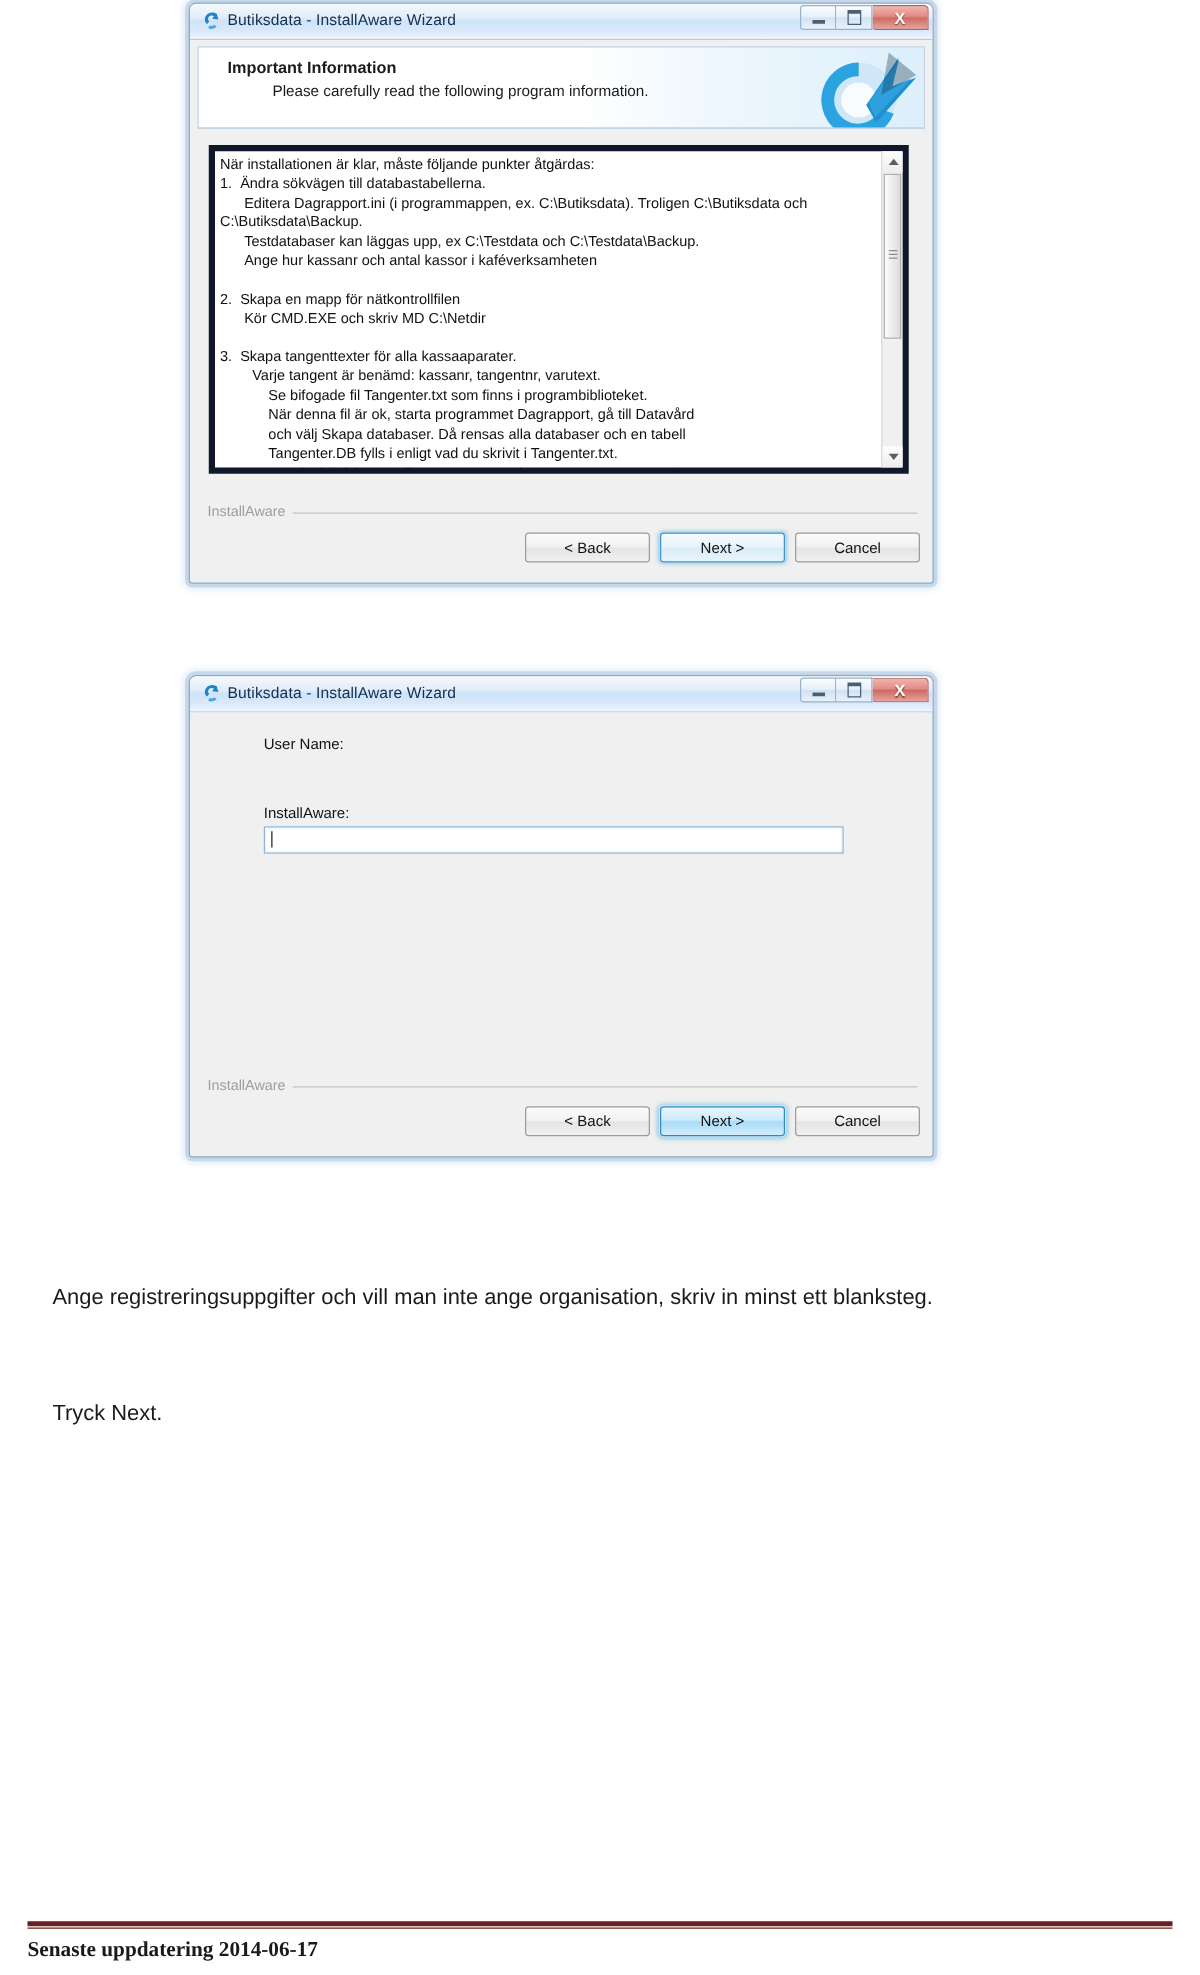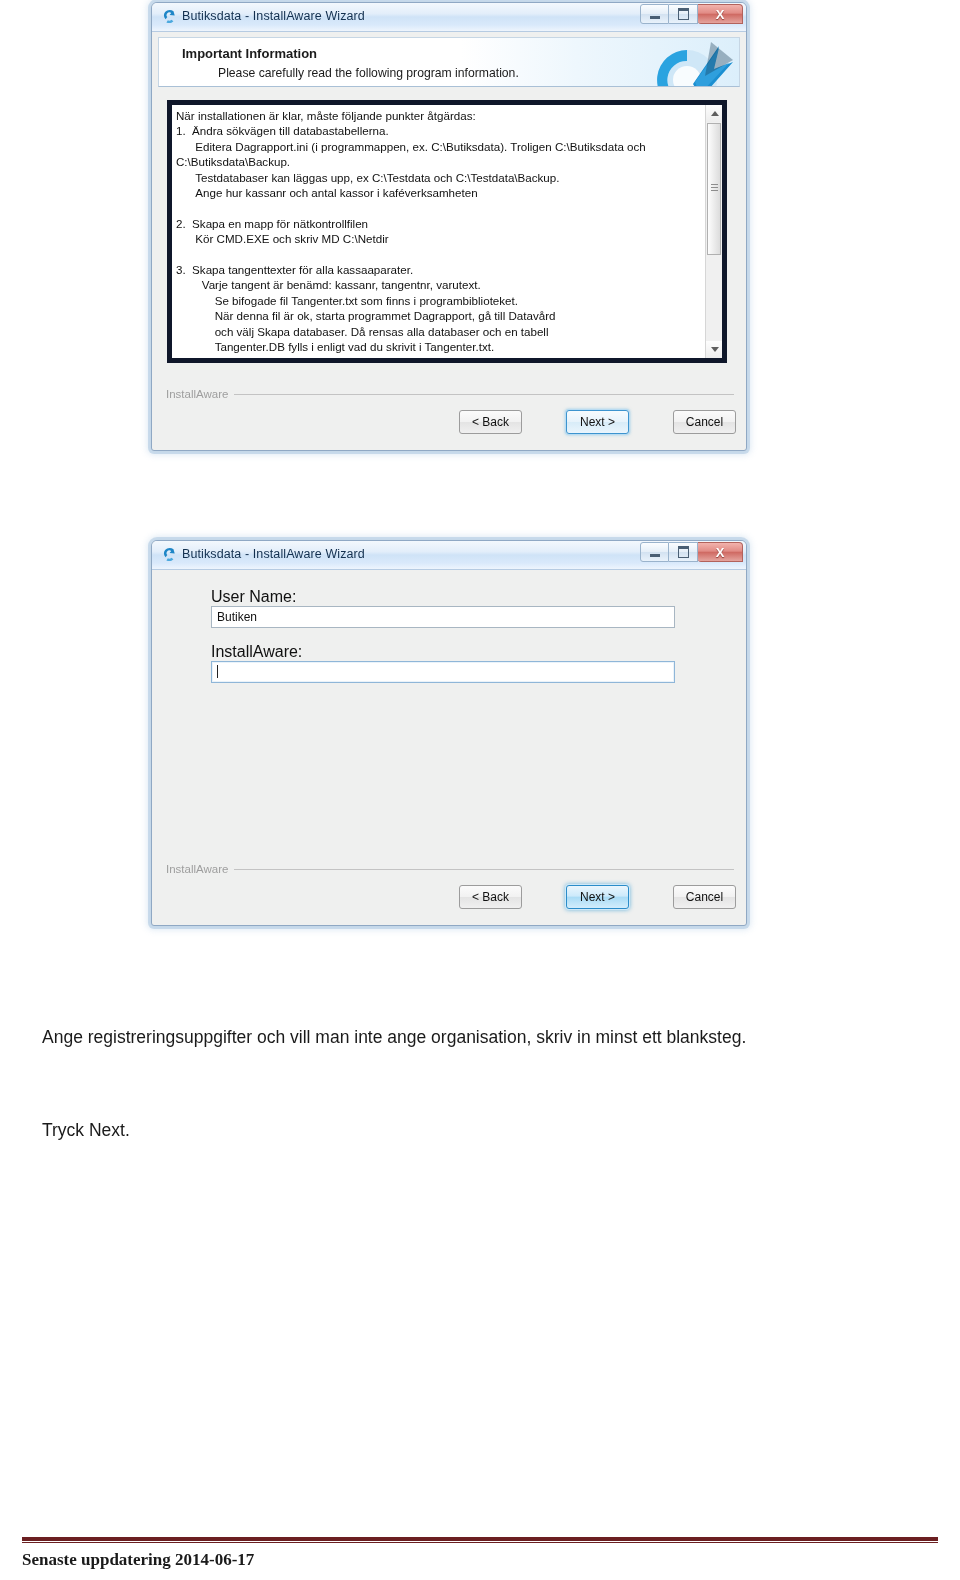--- a/index.html
+++ b/index.html
@@ -80,21 +80,21 @@
   .glyph-max { width: 9px; height: 8px; border: 1.5px solid #4a5f74; border-top-width: 3px; }
   .glyph-close {
     color: #ffffff; font-size: 13px; font-weight: bold;
     text-shadow: 0 1px 1px rgba(120,40,35,.8);
     line-height: 1;
   }
 
   
   .wiz-header {
     position: relative;
-    height: 50px;
+    height: 66px;
     margin: 5px 6px 0 6px;
     background: linear-gradient(to right, #ffffff 0%, #ffffff 52%, #eef7fd 72%, #dceffb 100%);
     border: 1px solid #c6d6e4;
     border-bottom: 1px solid #a9c0d6;
     overflow: hidden;
     box-sizing: border-box;
   }
   .wiz-h-title {
     position: absolute;
     left: 23px; top: 8px;
@@ -179,21 +179,21 @@
     left: 3px; top: 60px;
     width: 7px; height: 7px;
   }
   .sb-grip i {
     display: block; height: 1px; background: #8d8d8d; margin-bottom: 2px;
   }
 
   
   .field-label {
     position: absolute;
-    font-size: 16px;
+    font-size: 12px;
     color: #101010;
   }
   .field-input {
     position: absolute;
     height: 22px;
     background: #ffffff;
     border: 1px solid #a8b6c2;
     box-sizing: border-box;
     font-size: 12px;
     color: #101010;
@@ -229,29 +229,28 @@
   .brand-rule {
     flex: 1; height: 1px; background: #c3c3c3;
   }
   .btn-row {
     position: absolute;
     right: 4px; bottom: 10px;
     display: flex;
     gap: 8px;
   }
   .btn {
-    width: 63px; height: 24px;
+    width: 100px; height: 24px;
     font-size: 12px;
     color: #111;
     display: flex; align-items: center; justify-content: center;
     background: linear-gradient(to bottom, #fbfbfb 0%, #f2f2f2 48%, #e4e4e4 52%, #f0f0f0 100%);
     border: 1px solid #9c9c9c;
     border-radius: 3px;
     box-sizing: border-box;
-    margin-left: 36px;
   }
   .btn.default {
     border-color: #3d94cf;
     box-shadow: 0 0 0 1px #b9dcf2, 0 0 3px 1px rgba(80,170,220,0.55);
     background: linear-gradient(to bottom, #f6fbfe 0%, #e7f3fb 48%, #d8ecf8 52%, #eaf5fd 100%);
   }
   .btn.default.strong {
     background: linear-gradient(to bottom, #eaf6fd 0%, #cdeafb 45%, #aadcf6 52%, #d2edfc 100%);
     border-color: #2a8cc9;
     box-shadow: 0 0 0 1px #cfe9f8, 0 0 4px 1px rgba(60,160,215,0.7);
@@ -400,23 +399,20 @@
         <span class="glyph-close">X</span>
       </div>
     </div>
   </div>
 
 
   <div class="wiz-body short">
     <div class="field-label" style="left:53px; top:18px;">
       <span>User Name:</span>
     </div>
-    <div class="field-input" style="left:53px; top:36px; width:464px;">
-      <span>Butiken</span>
-    </div>
 
     <div class="field-label" style="left:53px; top:73px;">
       <span>InstallAware:</span>
     </div>
     <div class="field-input focused" style="left:53px; top:91px; width:464px;">
       <span class="caret"></span><span></span>
     </div>
   </div>
 
   <div class="wiz-footer">

